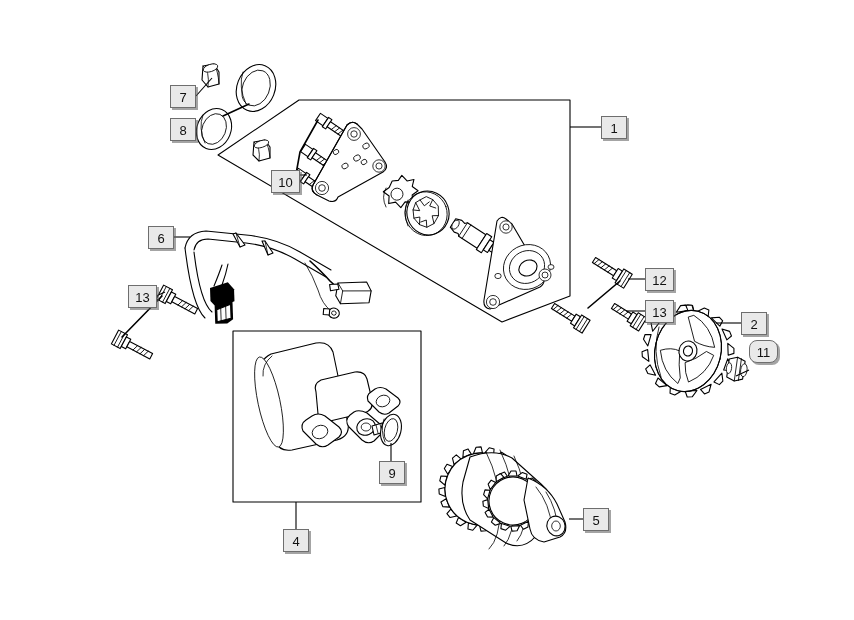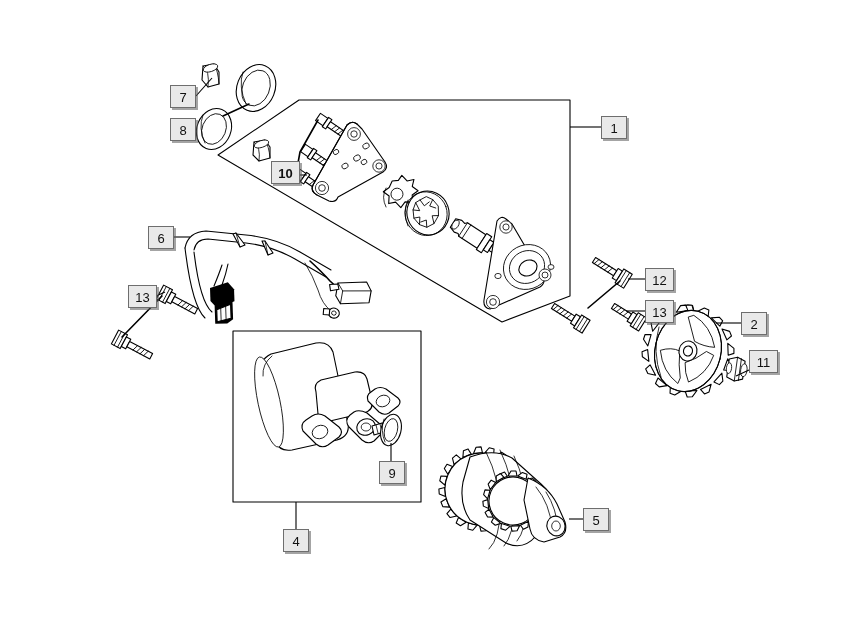--- a/index.html
+++ b/index.html
@@ -451,23 +451,23 @@
   <div class="callout" style="left:583px; top:508px;">5</div>
 
   <div class="callout" style="left:148px; top:226px;">6</div>
 
   <div class="callout" style="left:170px; top:85px;">7</div>
 
   <div class="callout" style="left:170px; top:118px;">8</div>
 
   <div class="callout" style="left:379px; top:461px;">9</div>
 
-  <div class="callout wide" style="left:271px; top:161px;font-weight:bold;">10</div>
-
-  <div class="callout wide" style="left:749px; top:350px;">11</div>
+  <div class="callout wide" style="left:271px; top:170px;">10</div>
+
+  <div class="callout wide" style="left:749px; top:340px;border-radius:8px;">11</div>
 
   <div class="callout wide" style="left:645px; top:268px;text-align:center;">12</div>
 
   <div class="callout wide" style="left:128px; top:285px;">13</div>
 
   <div class="callout wide" style="left:645px; top:300px;">13</div>
 
 </div>
 
 </body></html>

